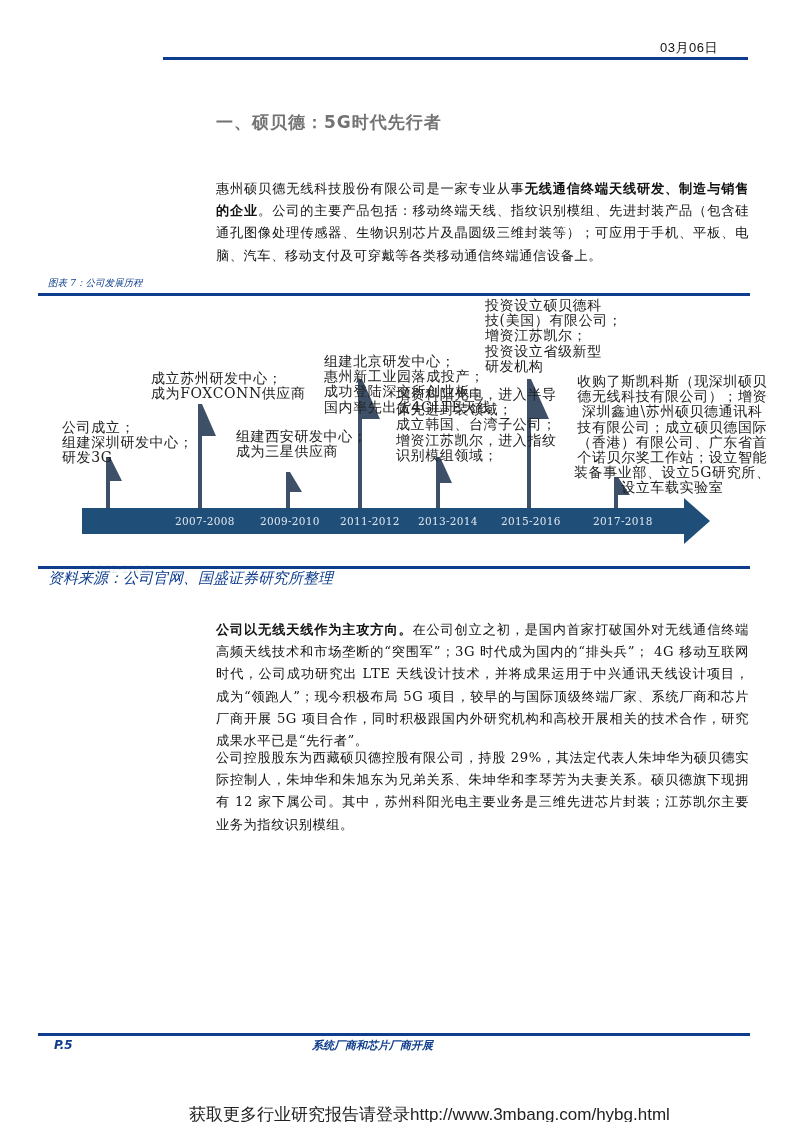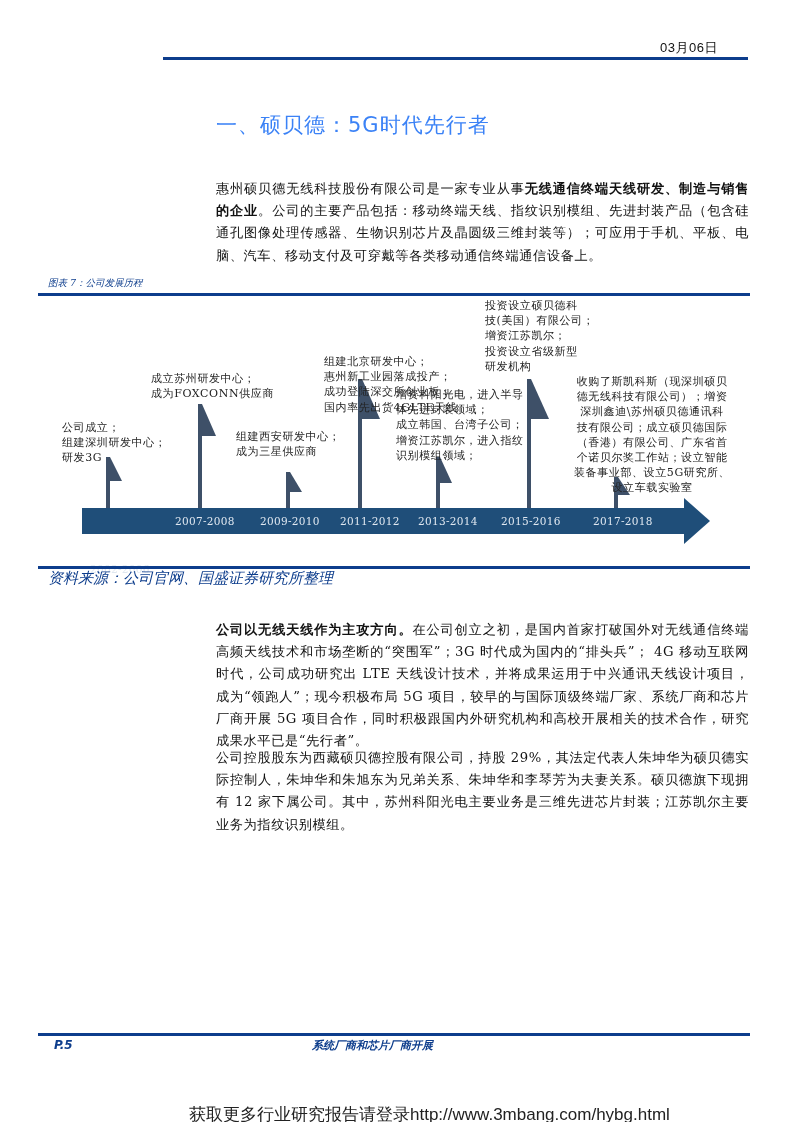--- a/index.html
+++ b/index.html
@@ -1,32 +1,32 @@
 <!DOCTYPE html>
 <html><head>
   <meta charset="utf-8">
   <style>
     html, body { margin: 0; padding: 0; background: #ffffff; }
     body { width: 793px; height: 1122px; position: relative; overflow: hidden; font-family: "DejaVu Serif", serif; color: #111; }
     .abs { position: absolute; }
     .date { left: 660px; top: 39px; font-family: "Liberation Sans", sans-serif; font-size: 13px; color: #111; letter-spacing: 0.5px; }
     .hr-top { left: 163px; top: 57px; width: 585px; height: 3px; background: #0d3d8c; }
-    .section-title { left: 216px; top: 111px; font-family: "DejaVu Sans", sans-serif; font-weight: normal; font-size: 21px; color: #3b82f6; letter-spacing: 1px; }
+    .section-title { left: 216px; top: 111px; font-family: "DejaVu Sans", sans-serif; font-weight: bold; font-size: 17px; color: #737373; letter-spacing: 1px; }
     .para { left: 216px; width: 533px; font-size: 13.2px; line-height: 22.2px; text-align: justify; letter-spacing: 0.6px; }
     .para b { font-weight: bold; }
     .fig-caption { left: 48px; top: 277px; font-size: 9.5px; font-style: italic; color: #0d3d8c; }
     .hr-fig { left: 38px; top: 293px; width: 712px; height: 3px; background: #0d3d8c; }
     .hr-src { left: 38px; top: 566px; width: 712px; height: 3px; background: #0d3d8c; }
     .src { left: 48px; top: 569px; font-size: 15px; font-style: italic; color: #0d3d8c; }
     .timeline-bar { left: 82px; top: 508px; width: 602px; height: 26px; background: #1f4e79; }
     .timeline-head { left: 684px; top: 498px; width: 0; height: 0; border-top: 23px solid transparent; border-bottom: 23px solid transparent; border-left: 26px solid #1f4e79; }
     .year { top: 515px; font-size: 10.5px; color: #dfe7f0; font-family: "DejaVu Serif", serif; letter-spacing: 0.3px; }
     .flag-stem { width: 4px; background: #3e5068; }
     .flag-tri { width: 0; height: 0; border-bottom: 38px solid #3e5068; border-right: 18px solid transparent; }
-    .mile { font-size: 11px; line-height: 15.2px; color: #222; letter-spacing: 0.6px; }
+    .mile { font-size: 14px; line-height: 15.2px; color: #222; letter-spacing: 0.6px; }
     .hr-foot { left: 38px; top: 1033px; width: 712px; height: 3px; background: #0d3d8c; }
     .page-num { left: 54px; top: 1038px; font-family: "DejaVu Sans", sans-serif; font-weight: bold; font-style: italic; font-size: 12px; color: #0d3d8c; }
     .disclaimer { left: 312px; top: 1038px; font-weight: bold; font-style: italic; font-size: 11px; color: #0d3d8c; }
     .promo { left: 189px; top: 1103px; font-size: 17px; color: #222; font-family: Liberation Sans, sans-serif; }
   </style>
 </head>
 <body>
 
 <div class="abs date">03月06日</div>
 <div class="abs hr-top"></div>

